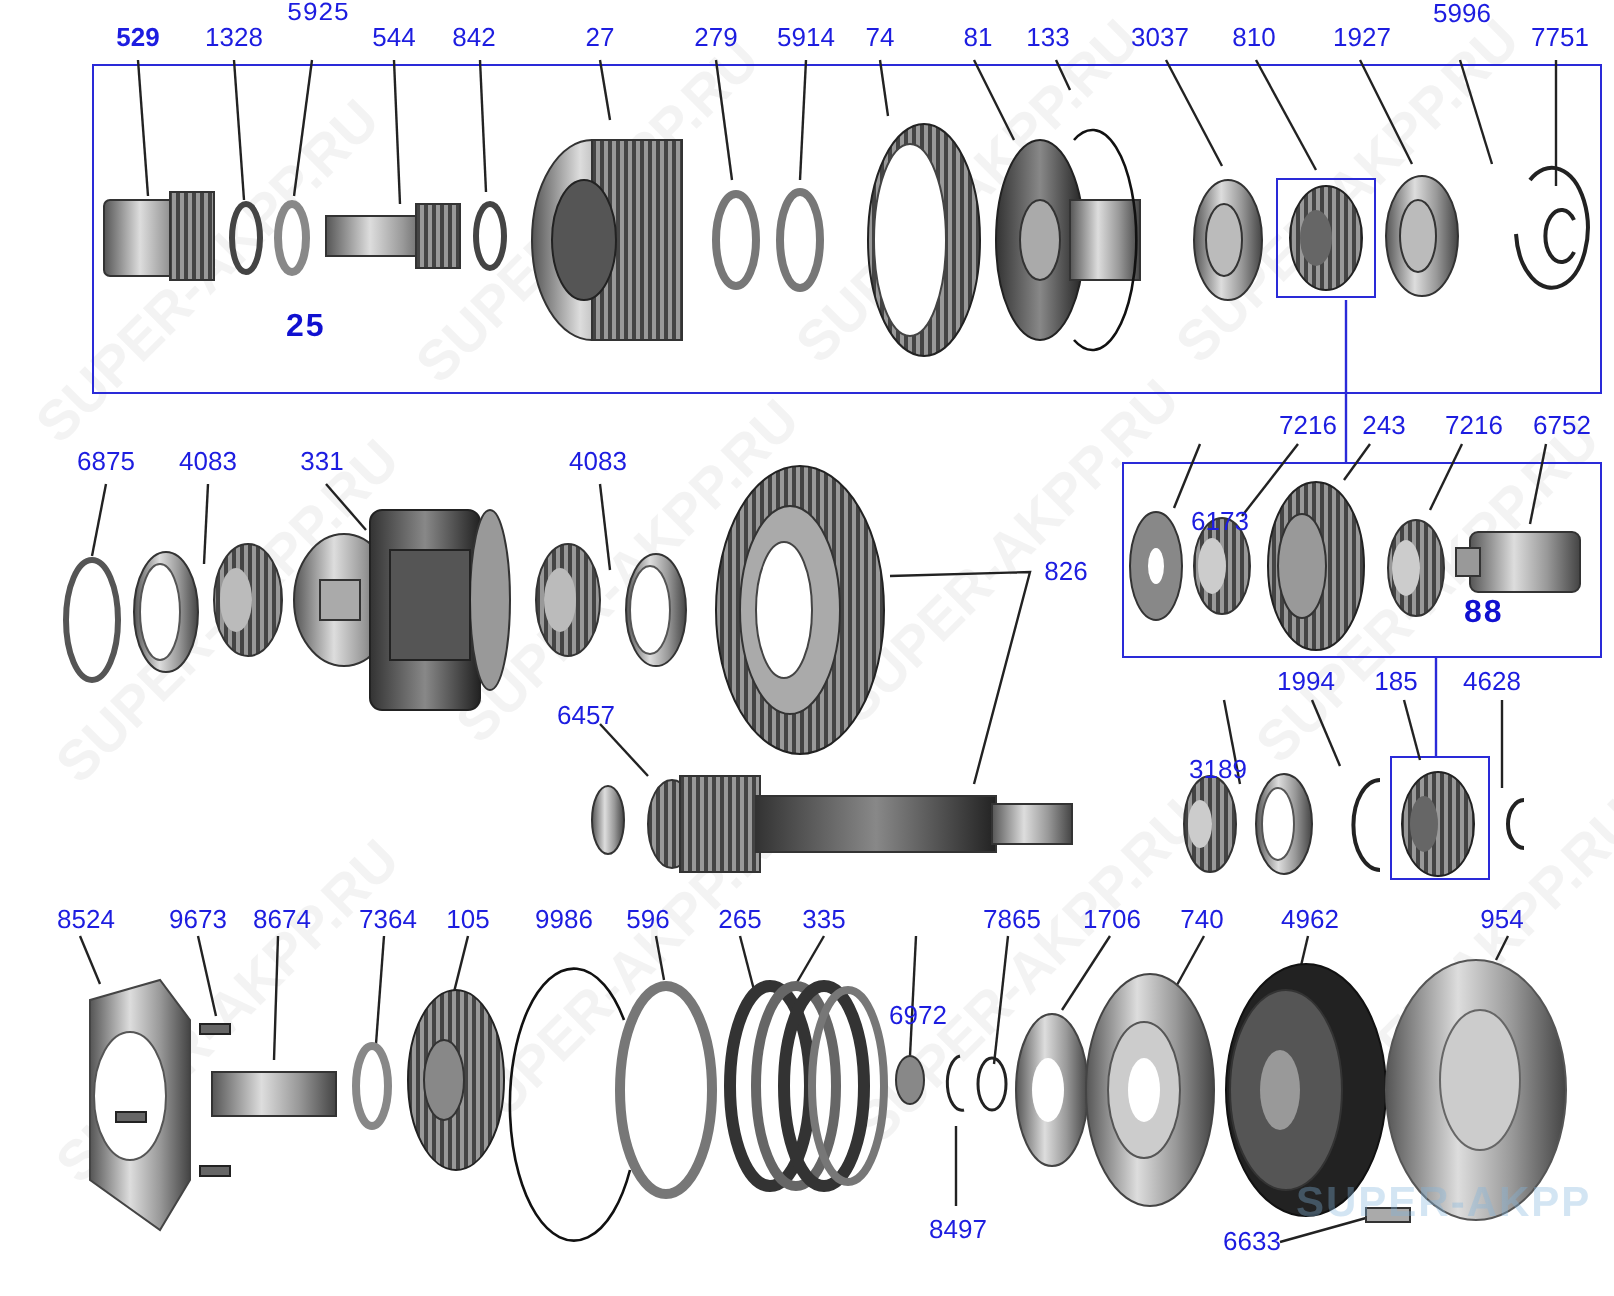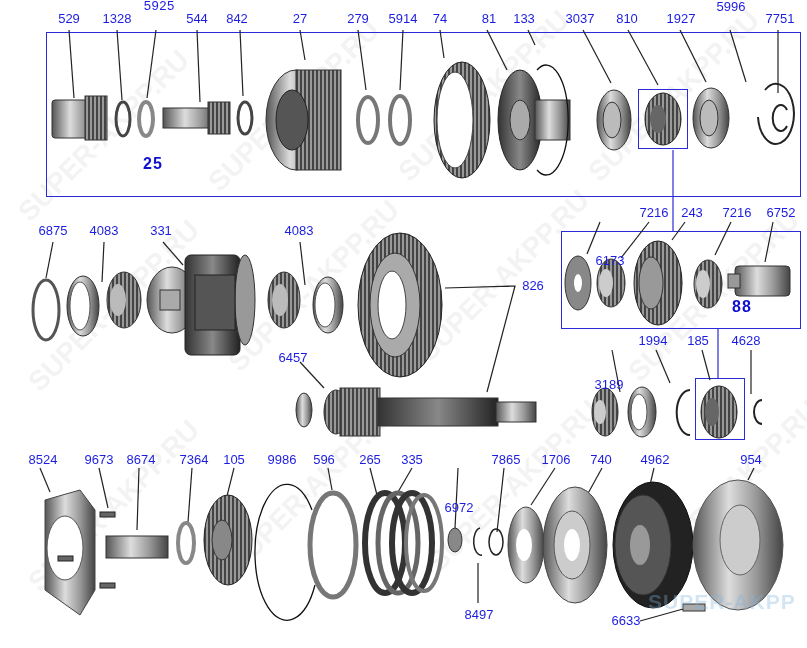--- a/index.html
+++ b/index.html
@@ -261,21 +261,21 @@
       <ellipse cx="643" cy="545" rx="28" ry="50" fill="#555" stroke="#333"></ellipse>
       <ellipse cx="640" cy="545" rx="10" ry="20" fill="#999"></ellipse>
     </g>
     <g>
       <ellipse cx="738" cy="545" rx="45" ry="65" fill="url(#metal)" stroke="#555"></ellipse>
       <ellipse cx="740" cy="540" rx="20" ry="35" fill="#ccc" stroke="#666"></ellipse>
     </g>
     <rect x="683" y="604" width="22" height="7" fill="#aaa" stroke="#333"></rect>
   </svg>
 
-  <div class="lbl" style="left:69px;top:12px;">529</div>
+  <div class="lbl" style="left:69px;top:12px;font-weight:bold;">529</div>
   <div class="lbl" style="left:117px;top:12px;">1328</div>
   <div class="lbl" style="left:159px;top:0;font-family:Liberation Mono, monospace;">5925</div>
   <div class="lbl" style="left:197px;top:12px;">544</div>
   <div class="lbl" style="left:237px;top:12px;">842</div>
   <div class="lbl" style="left:300px;top:12px;">27</div>
   <div class="lbl" style="left:358px;top:12px;">279</div>
   <div class="lbl" style="left:403px;top:12px;">5914</div>
   <div class="lbl" style="left:440px;top:12px;">74</div>
   <div class="lbl" style="left:489px;top:12px;">81</div>
   <div class="lbl" style="left:524px;top:12px;">133</div>

